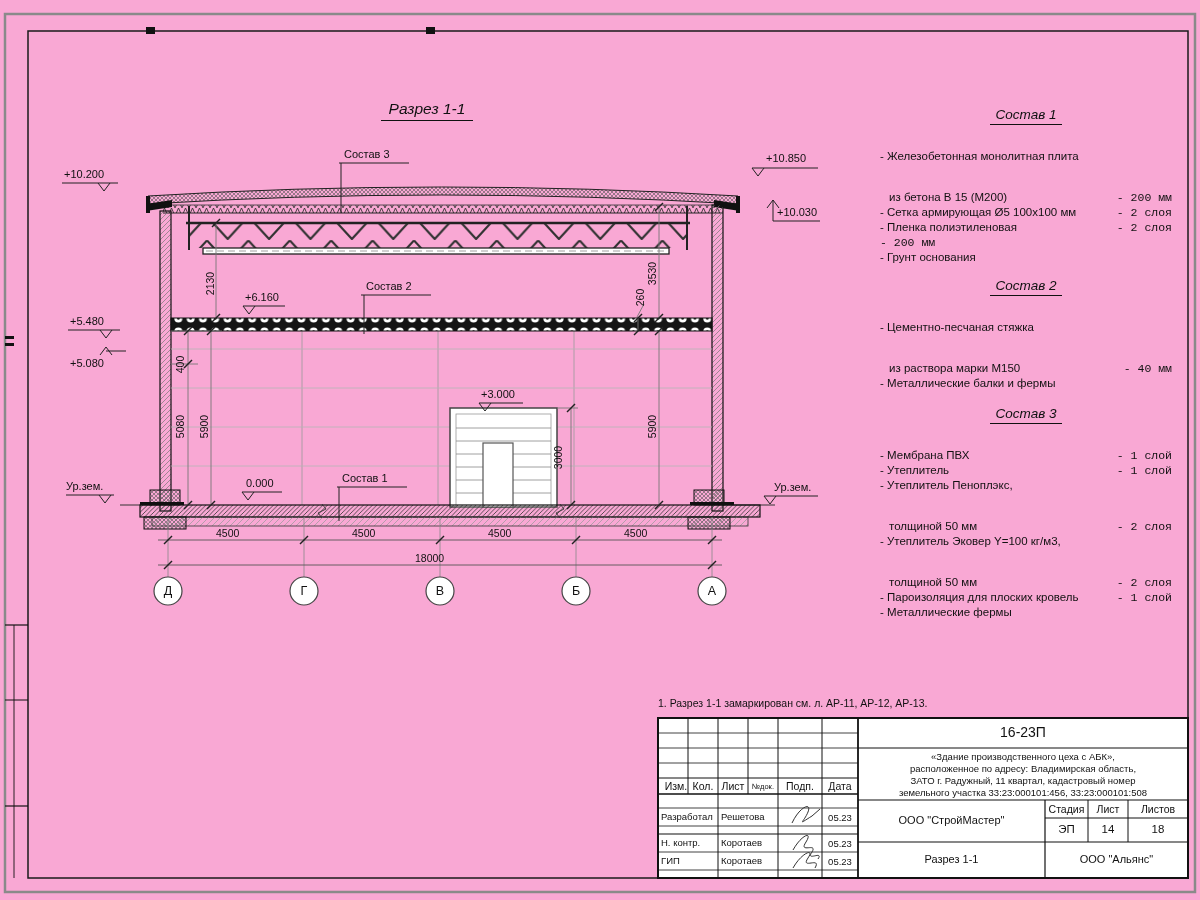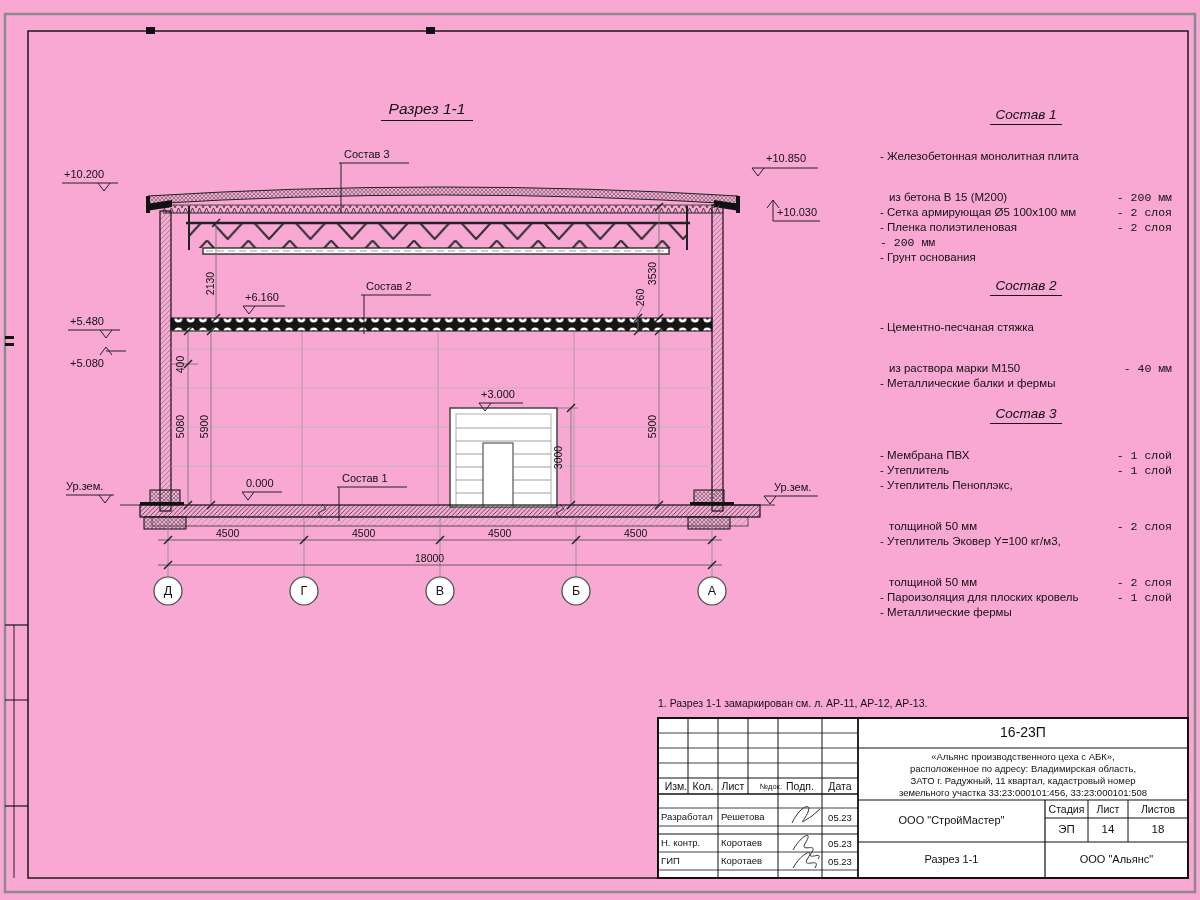--- a/index.html
+++ b/index.html
@@ -22,21 +22,21 @@
         border-bottom:1.2px solid #111;padding:0 6px 2px;}
   .spec-item{display:flex;justify-content:space-between;align-items:flex-end;
         font-size:11.5px;line-height:15px;}
   .spec-lines{max-width:215px;}
   .spec-l2{padding-left:9px;margin-top:26px;}
   .spec-val{white-space:nowrap;font-family:Liberation Mono, monospace;}
   .tb{font-size:10.5px;}
   .tb-c{position:absolute;text-align:center;}
   .note{position:absolute;left:658px;top:697px;font-size:10.5px;}
   .small{font-size:9.5px;}
-  .tiny{font-size:7.5px;padding-left:8px;}
+  .tiny{font-size:7.5px;}
 </style>
 </head>
 <body>
 
 <div id="sheet">
 
   <svg width="1200" height="900" viewBox="0 0 1200 900">
     <defs>
       <pattern id="p-cross" width="4" height="4" patternUnits="userSpaceOnUse">
         <path d="M0 0L4 4M4 0L0 4" stroke="#555" stroke-width="0.6"></path>
@@ -413,21 +413,21 @@
 
   <div class="t small" style="left:661px;top:837px">Н. контр.</div>
   <div class="t small" style="left:721px;top:837px">Коротаев</div>
   <div class="tb-c small" style="left:822px;top:838px;width:36px">05.23</div>
 
   <div class="t small" style="left:661px;top:855px">ГИП</div>
   <div class="t small" style="left:721px;top:855px">Коротаев</div>
   <div class="tb-c small" style="left:822px;top:856px;width:36px">05.23</div>
 
   <div class="tb-c" style="left:858px;top:724px;width:330px;font-size:14px">16-23П</div>
-  <div class="tb-c small" style="left:862px;top:751px;width:322px">«Альянс производственного цеха с АБК»,</div>
+  <div class="tb-c small" style="left:862px;top:751px;width:322px">«Здание производственного цеха с АБК»,</div>
   <div class="tb-c small" style="left:862px;top:763px;width:322px">расположенное по адресу: Владимирская область,</div>
   <div class="tb-c small" style="left:862px;top:775px;width:322px">ЗАТО г. Радужный, 11 квартал, кадастровый номер</div>
   <div class="tb-c small" style="left:862px;top:787px;width:322px">земельного участка 33:23:000101:456, 33:23:000101:508</div>
 
   <div class="tb-c" style="left:858px;top:814px;width:187px;font-size:11px">ООО "СтройМастер"</div>
   <div class="tb-c" style="left:858px;top:853px;width:187px;font-size:11px">Разрез 1-1</div>
   <div class="tb-c" style="left:1045px;top:853px;width:143px;font-size:11px">ООО "Альянс"</div>
 
   <div class="tb-c" style="left:1045px;top:803px;width:43px;font-size:10.5px">Стадия</div>
   <div class="tb-c" style="left:1088px;top:803px;width:40px;font-size:10.5px">Лист</div>

